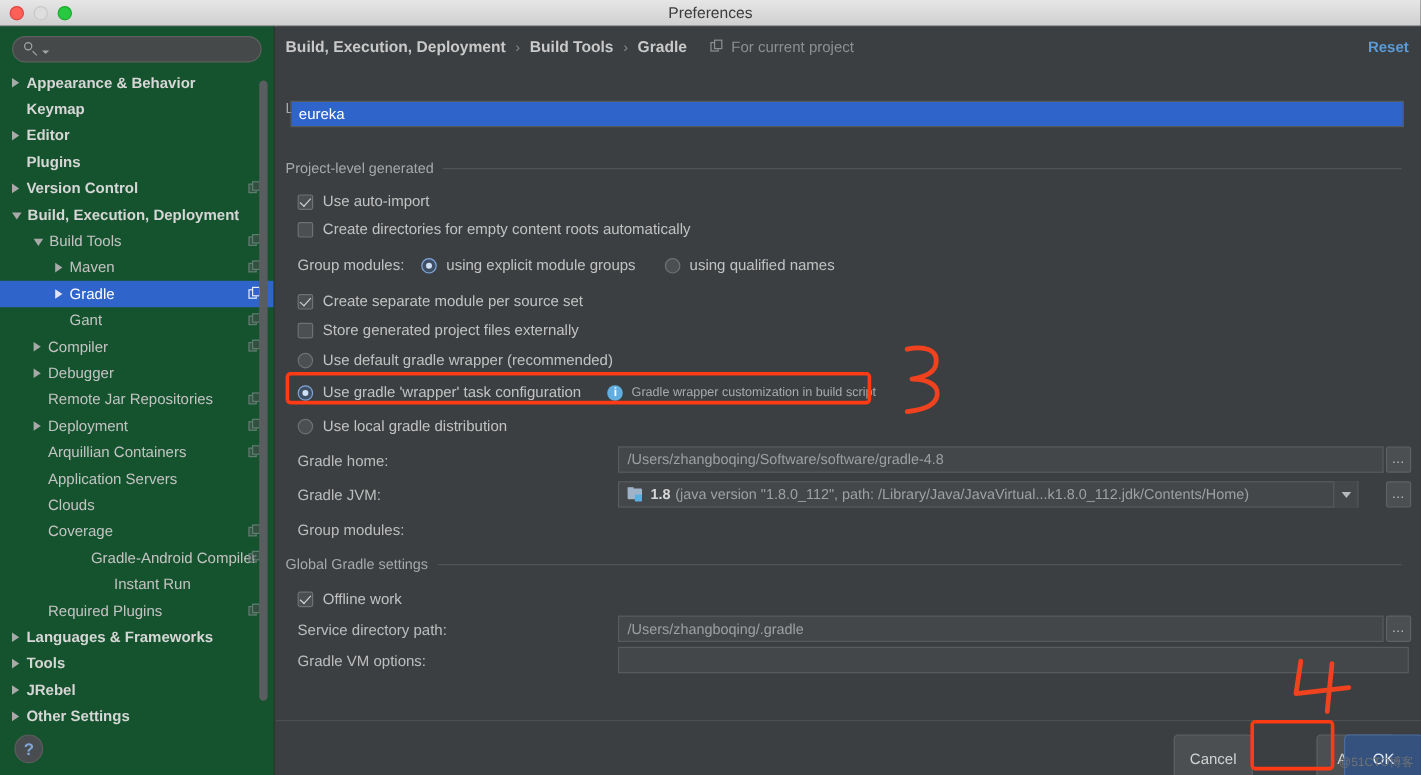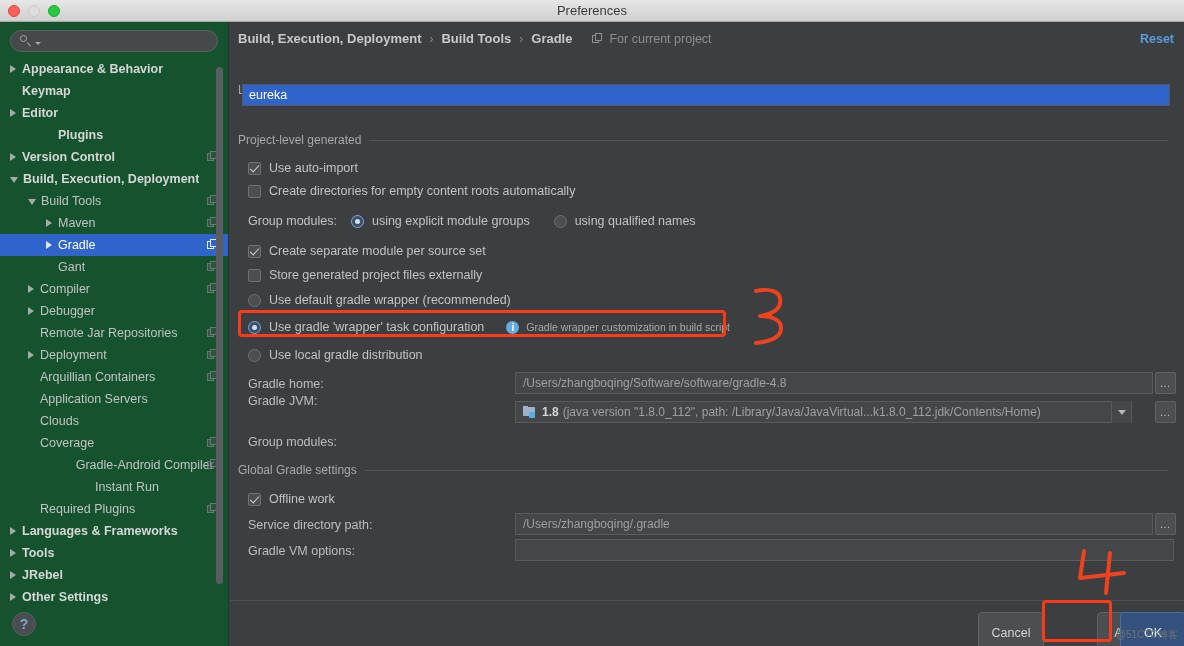--- a/index.html
+++ b/index.html
@@ -281,21 +281,21 @@
           <span class="tree-label">Appearance &amp; Behavior</span>
         </div>
         <div class="tree-row bold" style="padding-left: 10px;">
           <span class="arrow hidden"></span>
           <span class="tree-label">Keymap</span>
         </div>
         <div class="tree-row bold" style="padding-left: 10px;">
           <span class="arrow"></span>
           <span class="tree-label">Editor</span>
         </div>
-        <div class="tree-row bold" style="padding-left: 10px; margin-left: 36px;">
+        <div class="tree-row bold" style="padding-left: 10px;">
           <span class="arrow hidden"></span>
           <span class="tree-label">Plugins</span>
         </div>
         <div class="tree-row bold" style="padding-left: 10px;">
           <span class="arrow"></span>
           <span class="tree-label">Version Control</span>
           <span class="proj-badge">
             <i class="b1"></i>
             <i class="b2"></i>
           </span>
@@ -506,21 +506,21 @@
     </div>
 
     <div class="hl-box" style="left:8px; top:288px; width:488px; height:27px;"></div>
 
     <div class="field-label" style="left:18px; top:355px;">Gradle home:</div>
     <div class="field-box" style="left:285px; top:350px; width:638px;text-align:right;">
       <span>/Users/zhangboqing/Software/software/gradle-4.8</span>
     </div>
     <div class="btn-ellipsis" style="left:925px; top:350px;">…</div>
 
-    <div class="field-label" style="left:18px; top:372px;">Gradle JVM:</div>
+    <div class="field-label" style="left:18px; top:384px;">Gradle JVM:</div>
     <div class="field-box" style="left:285px; top:379px; width:617px;">
       <span class="jdk-icon">
           <i class="tab"></i>
           <i class="folder"></i>
           <i class="badge"></i>
         </span>
       <span class="jvm-ver">1.8</span>
       <span>(java version "1.8.0_112", path: /Library/Java/JavaVirtual...k1.8.0_112.jdk/Contents/Home)</span>
       <span class="combo-arrow" style="right:0; top:-1px;">
           <i></i>

